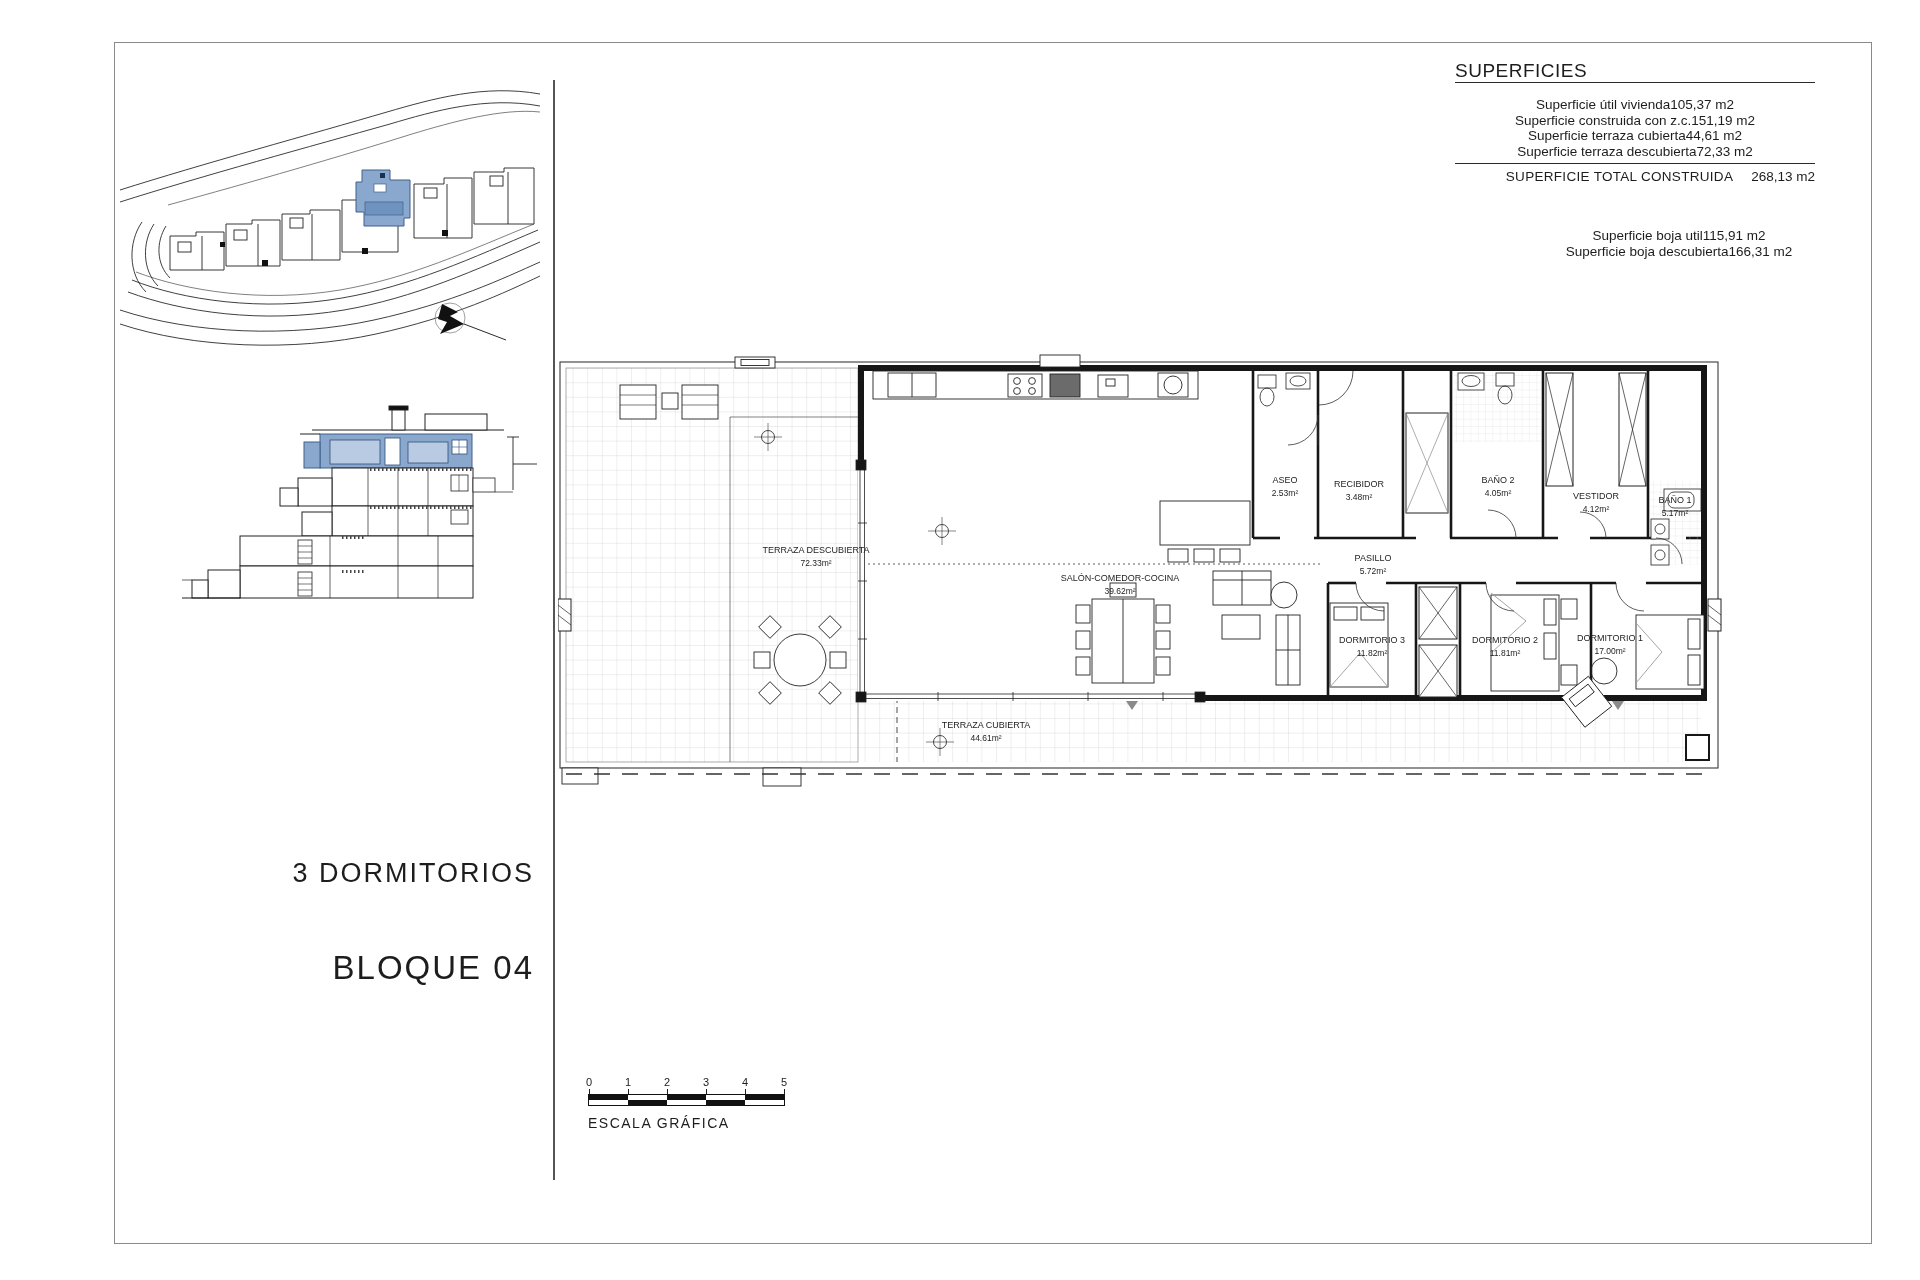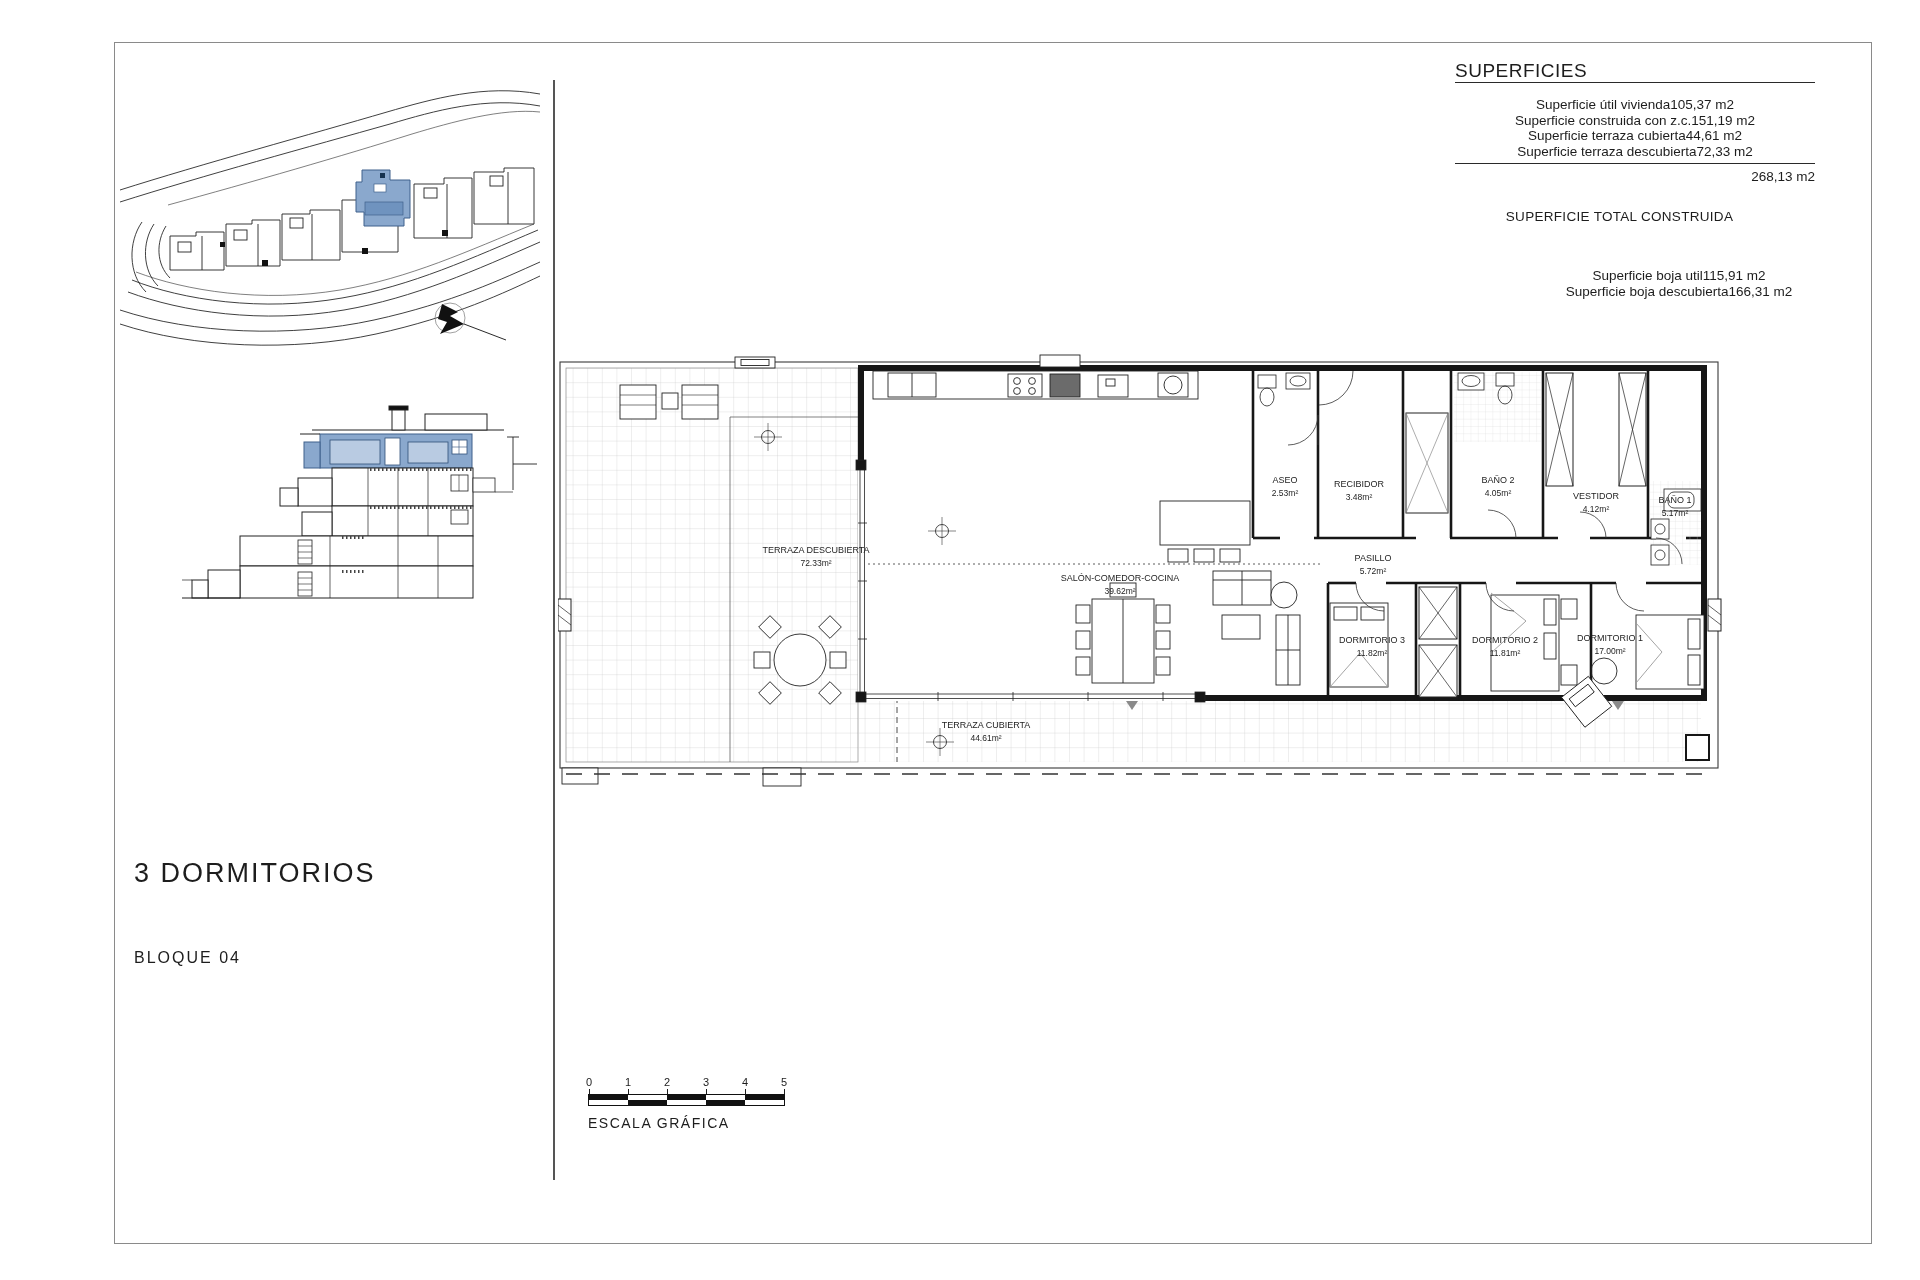--- a/index.html
+++ b/index.html
@@ -2,34 +2,34 @@
 <html><head>
 <meta charset="utf-8">
 <style>
   html,body{margin:0;padding:0;background:#ffffff;}
   body{width:1920px;height:1280px;position:relative;font-family:"Liberation Sans",sans-serif;color:#1c1c1c;}
   .abs{position:absolute;}
   
   #page-border{left:114px;top:42px;width:1756px;height:1200px;border:1.5px solid #8a8a8a;}
   #divider{left:553px;top:80px;width:1.5px;height:1100px;background:#555;}
   
-  #sheet-titles{left:134px;top:858px;width:400px;text-align:left;color:#1d1d1d;}
+  #sheet-titles{left:134px;top:858px;width:400px;text-align:right;color:#1d1d1d;}
   #sheet-titles .t1{font-size:27px;letter-spacing:2px;font-weight:400;}
-  #sheet-titles .t2{font-size:16px;letter-spacing:2px;font-weight:400;margin-top:60px;}
+  #sheet-titles .t2{font-size:33px;letter-spacing:2px;font-weight:400;margin-top:60px;}
   #sheet-titles .t3{font-size:25px;letter-spacing:2px;font-weight:400;margin-top:18px;}
   
   #superficies{left:1455px;top:60px;width:360px;font-size:13.5px;color:#1d1d1d;}
   #superficies .head{font-size:19px;letter-spacing:.5px;border-bottom:1.6px solid #2a2a2a;}
   .srow{display:flex;justify-content:center;line-height:15.5px;}
   .srow .v{white-space:nowrap;}
   #sup-row1{margin-top:14px;}
   #sup-group{}
   #sup-rule{border:none;border-top:1.6px solid #2a2a2a;margin:4px 0 0 0;}
   #sup-total{display:flex;justify-content:flex-end;margin-top:5px;}
-  #sup-total .lab{margin-right:18px;letter-spacing:.3px;margin-top:40px;}
+  #sup-total .lab{margin-right:18px;letter-spacing:.3px;}
   #sup-boja{margin-top:44px;padding-left:88px;}
   
   #scalebar{left:588px;top:1076px;width:220px;}
   #scale-nums{position:relative;height:13px;font-size:11px;color:#1d1d1d;}
   #scale-nums span{position:absolute;transform:translateX(-50%);}
   #scale-ticks{position:relative;height:5px;}
   #scale-ticks i{position:absolute;width:1px;height:5px;background:#1d1d1d;}
   #scale-strip{width:195px;height:10px;border:1.2px solid #111;display:grid;grid-template-columns:repeat(5,1fr);grid-template-rows:1fr 1fr;}
   #scale-strip b{display:block;}
   .blk{background:#111;} .wht{background:#fff;}

